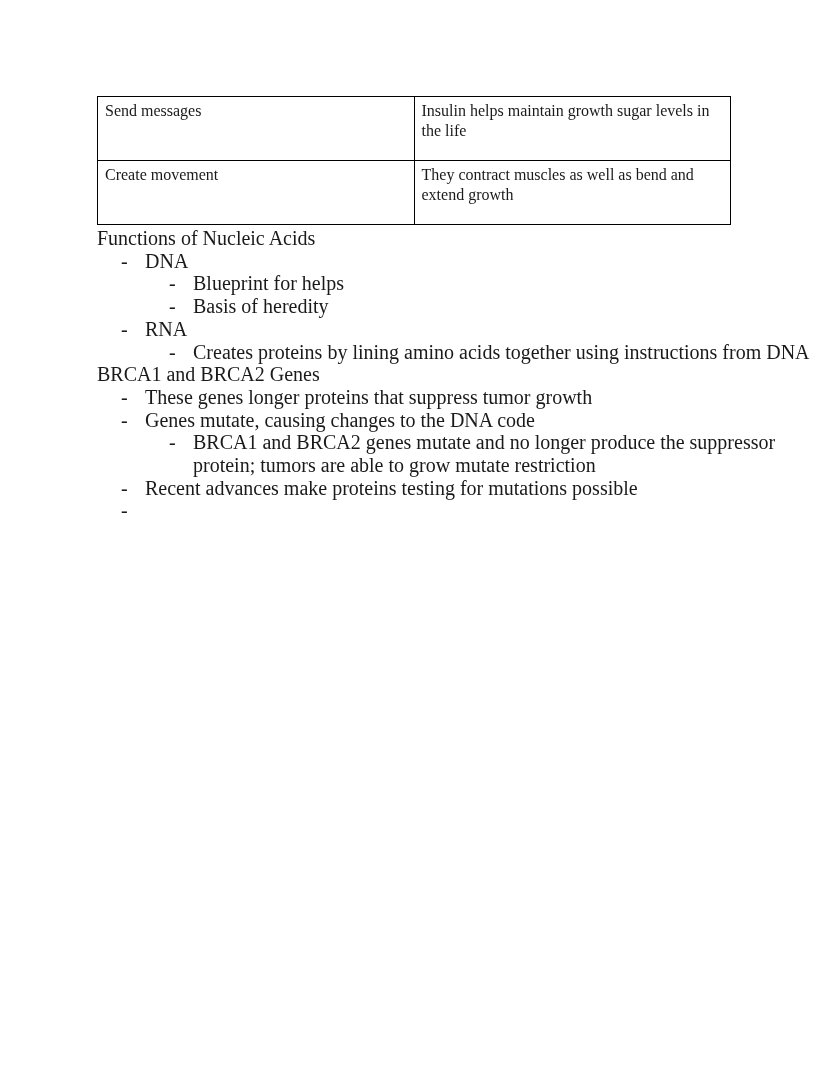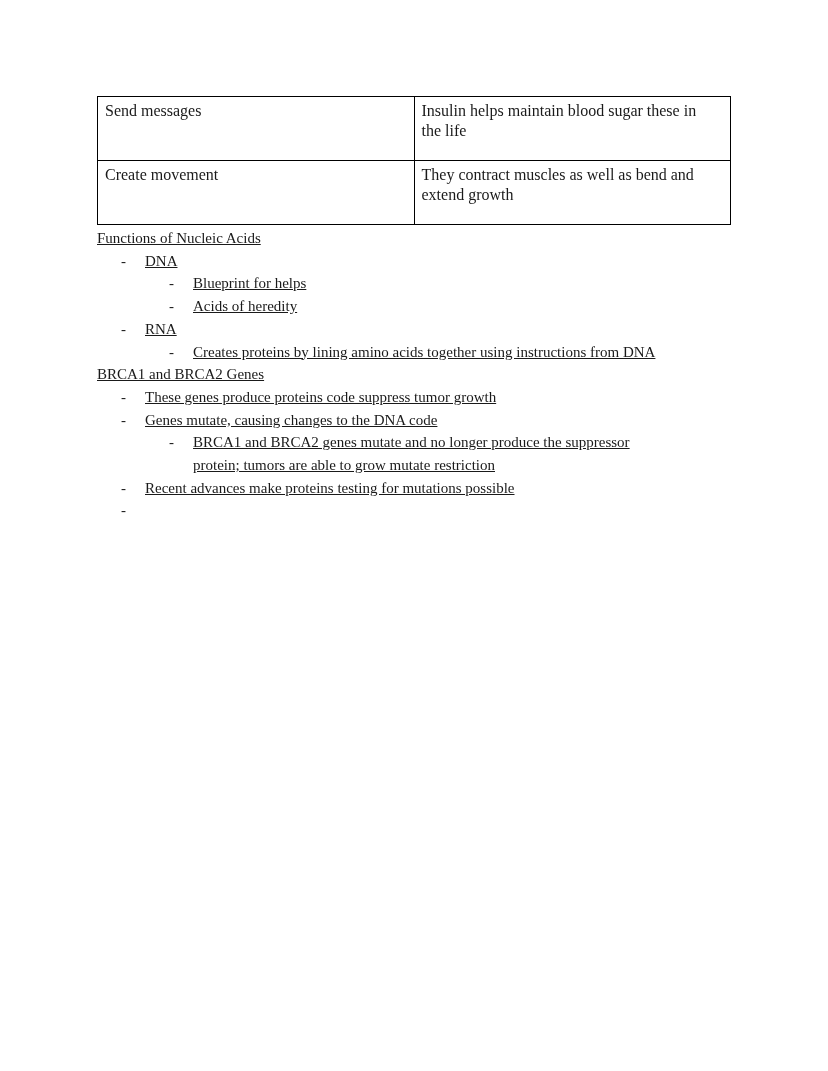--- a/index.html
+++ b/index.html
@@ -36,23 +36,22 @@
   }
   .cell-line {
     white-space: nowrap;
   }
   
   .doc-text {
     position: absolute;
     left: 97px;
     top: 227px;
     width: 660px;
-    font-size: 15px;
+    font-size: 20px;
     line-height: 22.7px;
-    text-decoration: underline;
   }
   .doc-line {
     position: relative;
     white-space: nowrap;
   }
   .plain   { padding-left: 0; }
   .bullet1 { padding-left: 48px; }
   .bullet2 { padding-left: 96px; }
   .cont2   { padding-left: 96px; }
   .marker {
@@ -67,21 +66,21 @@
 
 <div class="page">
 
   <table class="notes-table">
     <tbody>
       <tr>
         <td>
           <div class="cell-line">Send messages</div>
         </td>
         <td>
-          <div class="cell-line">Insulin helps maintain blood sugar these in</div>
+          <div class="cell-line">Insulin helps maintain growth sugar levels in</div>
           <div class="cell-line">the life</div>
         </td>
       </tr>
       <tr>
         <td>
           <div class="cell-line">Create movement</div>
         </td>
         <td>
           <div class="cell-line">They contract muscles as well as bend and</div>
           <div class="cell-line">extend growth</div>
@@ -101,40 +100,40 @@
       <span>DNA</span>
     </div>
 
     <div class="doc-line bullet2">
       <span class="marker">-</span>
       <span>Blueprint for helps</span>
     </div>
 
     <div class="doc-line bullet2">
       <span class="marker">-</span>
-      <span>Acids of heredity</span>
+      <span>Basis of heredity</span>
     </div>
 
     <div class="doc-line bullet1">
       <span class="marker">-</span>
       <span>RNA</span>
     </div>
 
     <div class="doc-line bullet2">
       <span class="marker">-</span>
       <span>Creates proteins by lining amino acids together using instructions from DNA</span>
     </div>
 
     <div class="doc-line plain">
       <span>BRCA1 and BRCA2 Genes</span>
     </div>
 
     <div class="doc-line bullet1">
       <span class="marker">-</span>
-      <span>These genes produce proteins code suppress tumor growth</span>
+      <span>These genes longer proteins that suppress tumor growth</span>
     </div>
 
     <div class="doc-line bullet1">
       <span class="marker">-</span>
       <span>Genes mutate, causing changes to the DNA code</span>
     </div>
 
     <div class="doc-line bullet2">
       <span class="marker">-</span>
       <span>BRCA1 and BRCA2 genes mutate and no longer produce the suppressor</span>

